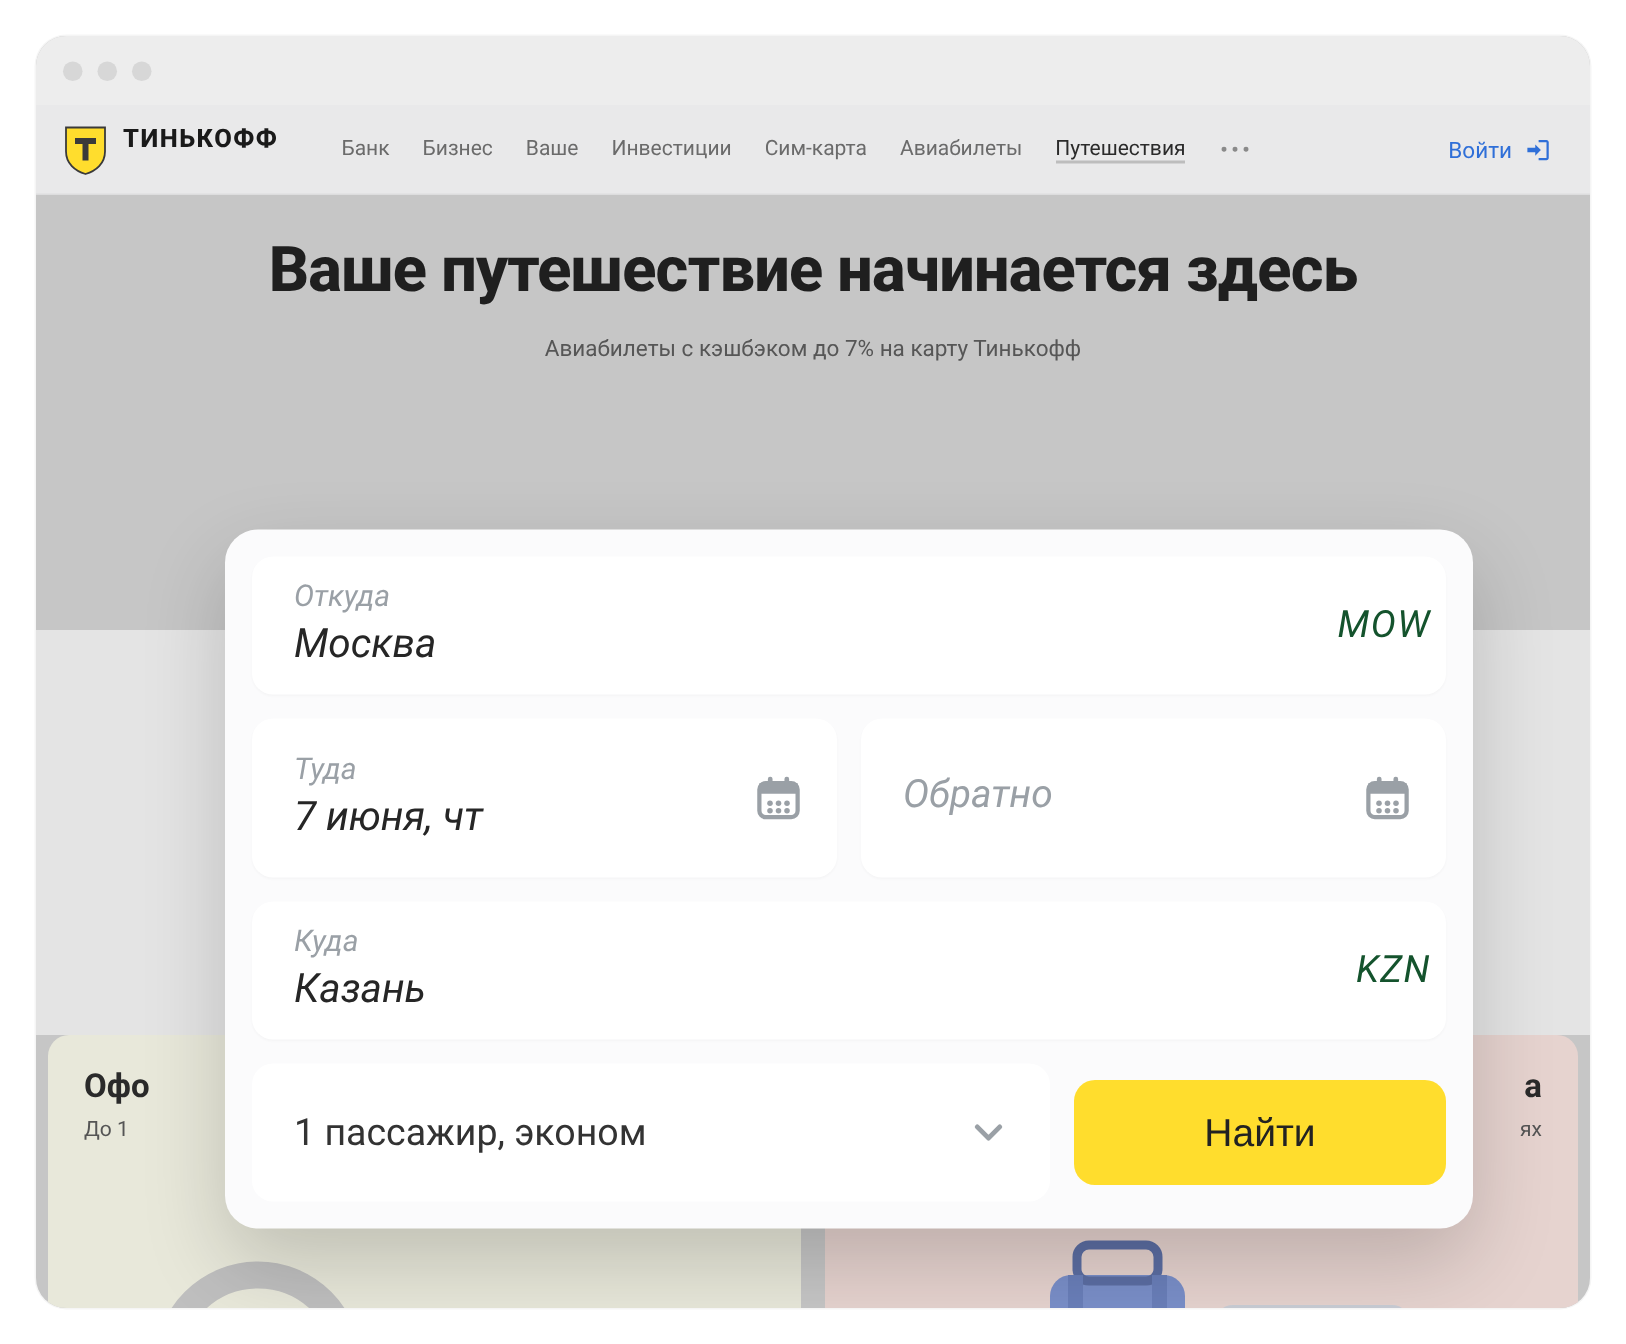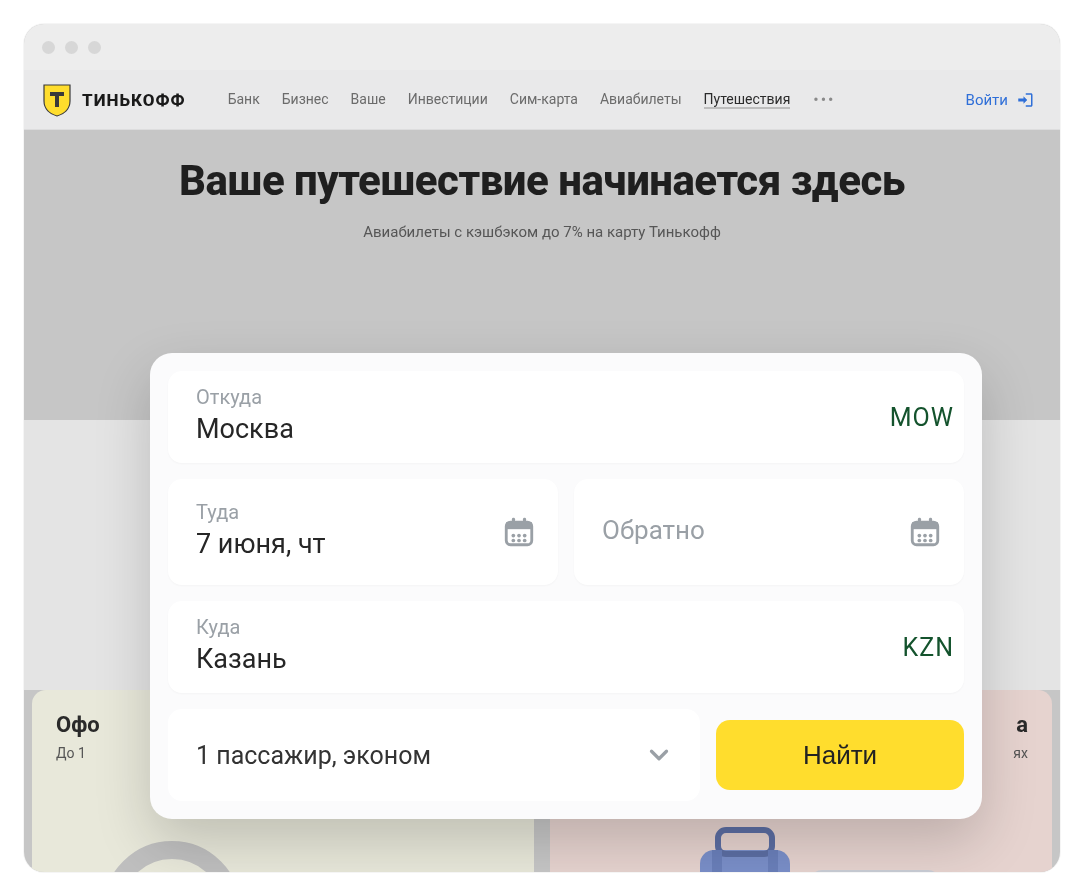--- a/index.html
+++ b/index.html
@@ -5,21 +5,21 @@
   * { box-sizing: border-box; margin: 0; padding: 0; }
   html, body { width: 1084px; height: 896px; font-family: -apple-system, BlinkMacSystemFont, "Segoe UI", Roboto, Helvetica, Arial, sans-serif; background: #fff; }
   .canvas { width: 1084px; height: 896px; background: #ffffff; border-radius: 36px; overflow: hidden; position: relative; }
   .browser-frame { margin: 24px; width: 1036px; height: 848px; border-radius: 20px; overflow: hidden; background: #c6c6c6; box-shadow: 0 0 0 1px rgba(0,0,0,0.04); display:flex; flex-direction:column; }
   .browser-top { height: 46px; background: #ededed; display:flex; align-items:center; padding-left:18px; gap:10px; }
   .traffic-dot { width:13px; height:13px; border-radius:50%; background:#d7d7d7; }
   .page { flex:1; display:flex; flex-direction:column; position:relative; overflow:hidden; }
 
   
   .site-header { height:60px; background:#e9e9ea; display:flex; align-items:center; padding:0 26px 0 18px; gap:14px; border-bottom:1px solid rgba(0,0,0,0.05); }
-  .logo-wrap { display:flex; align-items:center; gap:10px; margin-right:28px; }
+  .logo-wrap { display:flex; align-items:flex-start; gap:10px; margin-right:28px; }
   .logo-shield { width:30px; height:34px; }
   .logo-text { font-weight:800; letter-spacing:1px; font-size:17px; color:#1a1a1a; }
   .nav { display:flex; gap:22px; align-items:center; }
   .nav-item { font-size:14px; color:#6b6b6b; cursor:pointer; padding-bottom:2px; }
   .nav-item.active { color:#2b2b2b; box-shadow: inset 0 -2px 0 0 #bdbdbd; }
   .nav-more { width:24px; height:24px; display:flex; align-items:center; justify-content:center; color:#8a8a8a; cursor:pointer; font-size:16px; letter-spacing:2px; }
   .header-spacer { flex:1; }
   .login { display:flex; align-items:center; gap:8px; color:#2f6fd8; font-size:15px; cursor:pointer; }
   .login svg { width:18px; height:18px; }
 
@@ -34,21 +34,21 @@
   .promo-row { position:absolute; left:0; right:0; top:620px; height:240px; display:flex; gap:16px; padding:0 8px; }
   .promo { flex:1; border-radius:14px; padding:22px 24px 0 24px; position:relative; overflow:hidden; }
   .promo.left { background:#e8e8da; }
   .promo.right { background:#e6d3cf; }
   .promo h3 { font-size:22px; font-weight:700; color:#2a2a2a; }
   .promo p { margin-top:8px; font-size:14px; color:#555; }
   .promo .art { position:absolute; left:50px; bottom:-30px; }
 
   
   .search-card { position:absolute; left:126px; top:283px; width:832px; background:#fbfbfc; border-radius:22px; box-shadow:0 22px 55px rgba(0,0,0,0.18); padding:18px; display:flex; flex-direction:column; gap:16px; }
-  .field { background:#ffffff; border-radius:14px; padding:14px 28px 18px 28px; position:relative; box-shadow:0 1px 2px rgba(0,0,0,0.03); }
+  .field { background:#ffffff; border-radius:14px; padding:14px 28px 18px 28px; position:relative; box-shadow:0 1px 2px rgba(0,0,0,0.03);font-style:italic; }
   .field-row { display:flex; gap:16px; }
   .field-row .field { flex:1; }
   .field .label { font-size:20px; color:#9aa0a6; font-weight:400; }
   .field .value { font-size:27px; color:#262626; margin-top:4px; }
   .field .placeholder { font-size:26px; color:#9aa0a6; }
   .field .code { position:absolute; right:10px; top:50%; transform:translateY(-50%); font-size:25px; color:#14532d; letter-spacing:1px; }
   .field .cal-icon { position:absolute; right:22px; top:50%; transform:translateY(-50%); width:34px; height:34px; }
   .date-field { min-height:106px; display:flex; flex-direction:column; justify-content:center; }
   .date-field .date-inner { }
   .date-field.empty .placeholder { }

